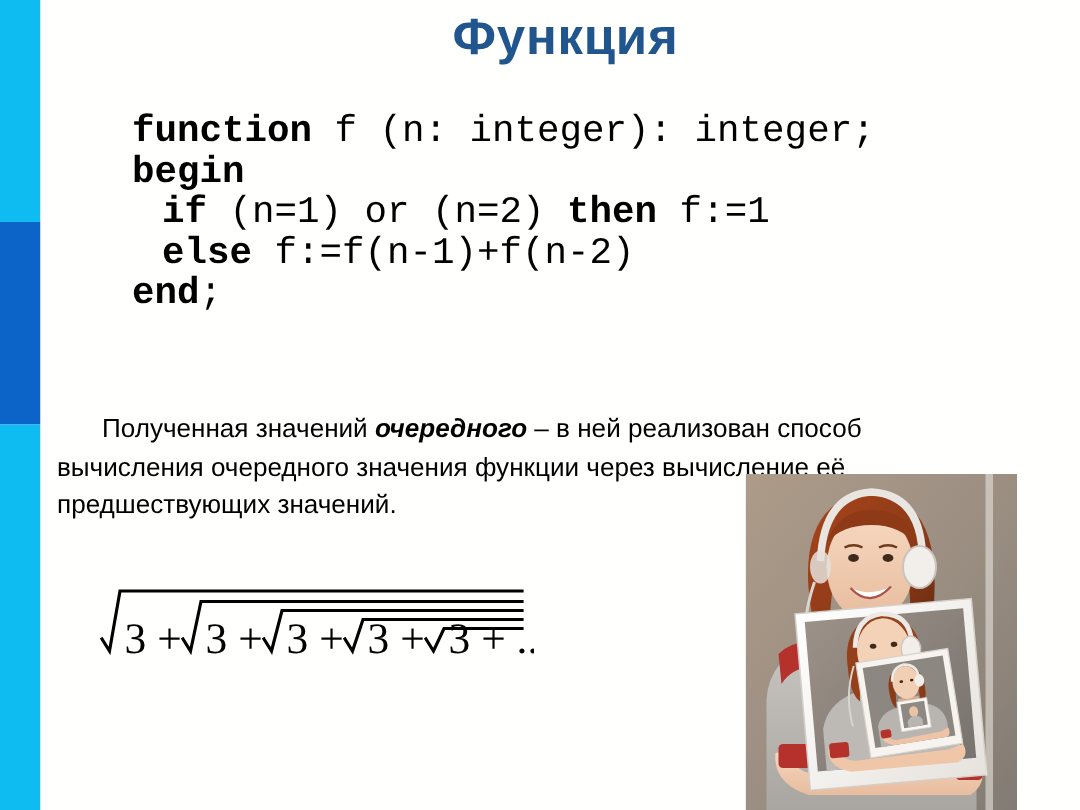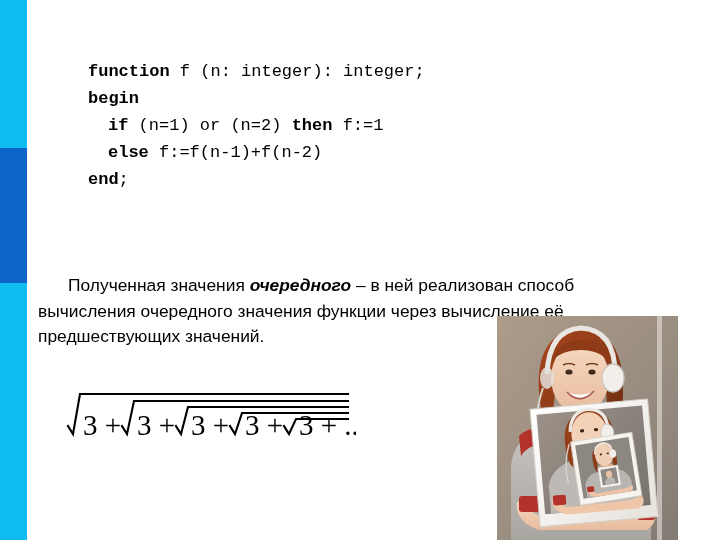--- a/index.html
+++ b/index.html
@@ -48,23 +48,23 @@
     font-weight: bold;
     color: #21558E;
     letter-spacing: 0.5px;
     line-height: 1.0;
   }
 
   
   #code {
     position: absolute;
     left: 88px;
-    top: 58px;
+    top: 74px;
     font-family: "Liberation Mono", "DejaVu Sans Mono", monospace;
-    font-size: 17px;
+    font-size: 25px;
     line-height: 27px;
     color: #000000;
     white-space: pre;
   }
   .code-line { white-space: pre; }
   .kw { font-weight: bold; }
   .indent { display: inline-block; width: 20px; }
 
   
   #paragraph {
@@ -107,25 +107,26 @@
 </head>
 <body>
 
 <div id="slide">
 
   <div class="edge-bar edge-bar-light-top"></div>
   <div class="edge-bar edge-bar-dark"></div>
   <div class="edge-bar edge-bar-light-bot"></div>
   <div class="edge-gap"></div>
 
+  <div id="title">Функция</div>
 
   <div id="code"><div class="code-line"><span class="kw">function</span><span> f (n: integer): integer;</span></div><div class="code-line"><span class="kw">begin</span></div><div class="code-line"><span class="indent"></span><span class="kw">if</span><span> (n=1) or (n=2) </span><span class="kw">then</span><span> f:=1</span></div><div class="code-line"><span class="indent"></span><span class="kw">else</span><span> f:=f(n-1)+f(n-2)</span></div><div class="code-line"><span class="kw">end</span><span>;</span></div></div>
 
   <p id="paragraph">
-    <span>Полученная значения </span><span class="em">очередного</span><span> – в ней реализован способ вычисления очередного значения функции через вычисление её предшествующих значений.</span>
+    <span>Полученная значений </span><span class="em">очередного</span><span> – в ней реализован способ вычисления очередного значения функции через вычисление её предшествующих значений.</span>
   </p>
 
   <div id="formula">
     <svg width="290" height="72" viewBox="0 0 290 72" aria-hidden="true">
       <g stroke="#000" fill="none" stroke-width="2.1" stroke-linecap="square">
 
         <path d="M2,50 L7,58 L14,18 L282,18"></path>
 
         <path d="M56,50 L61,58 L68,25 L282,25"></path>
 

